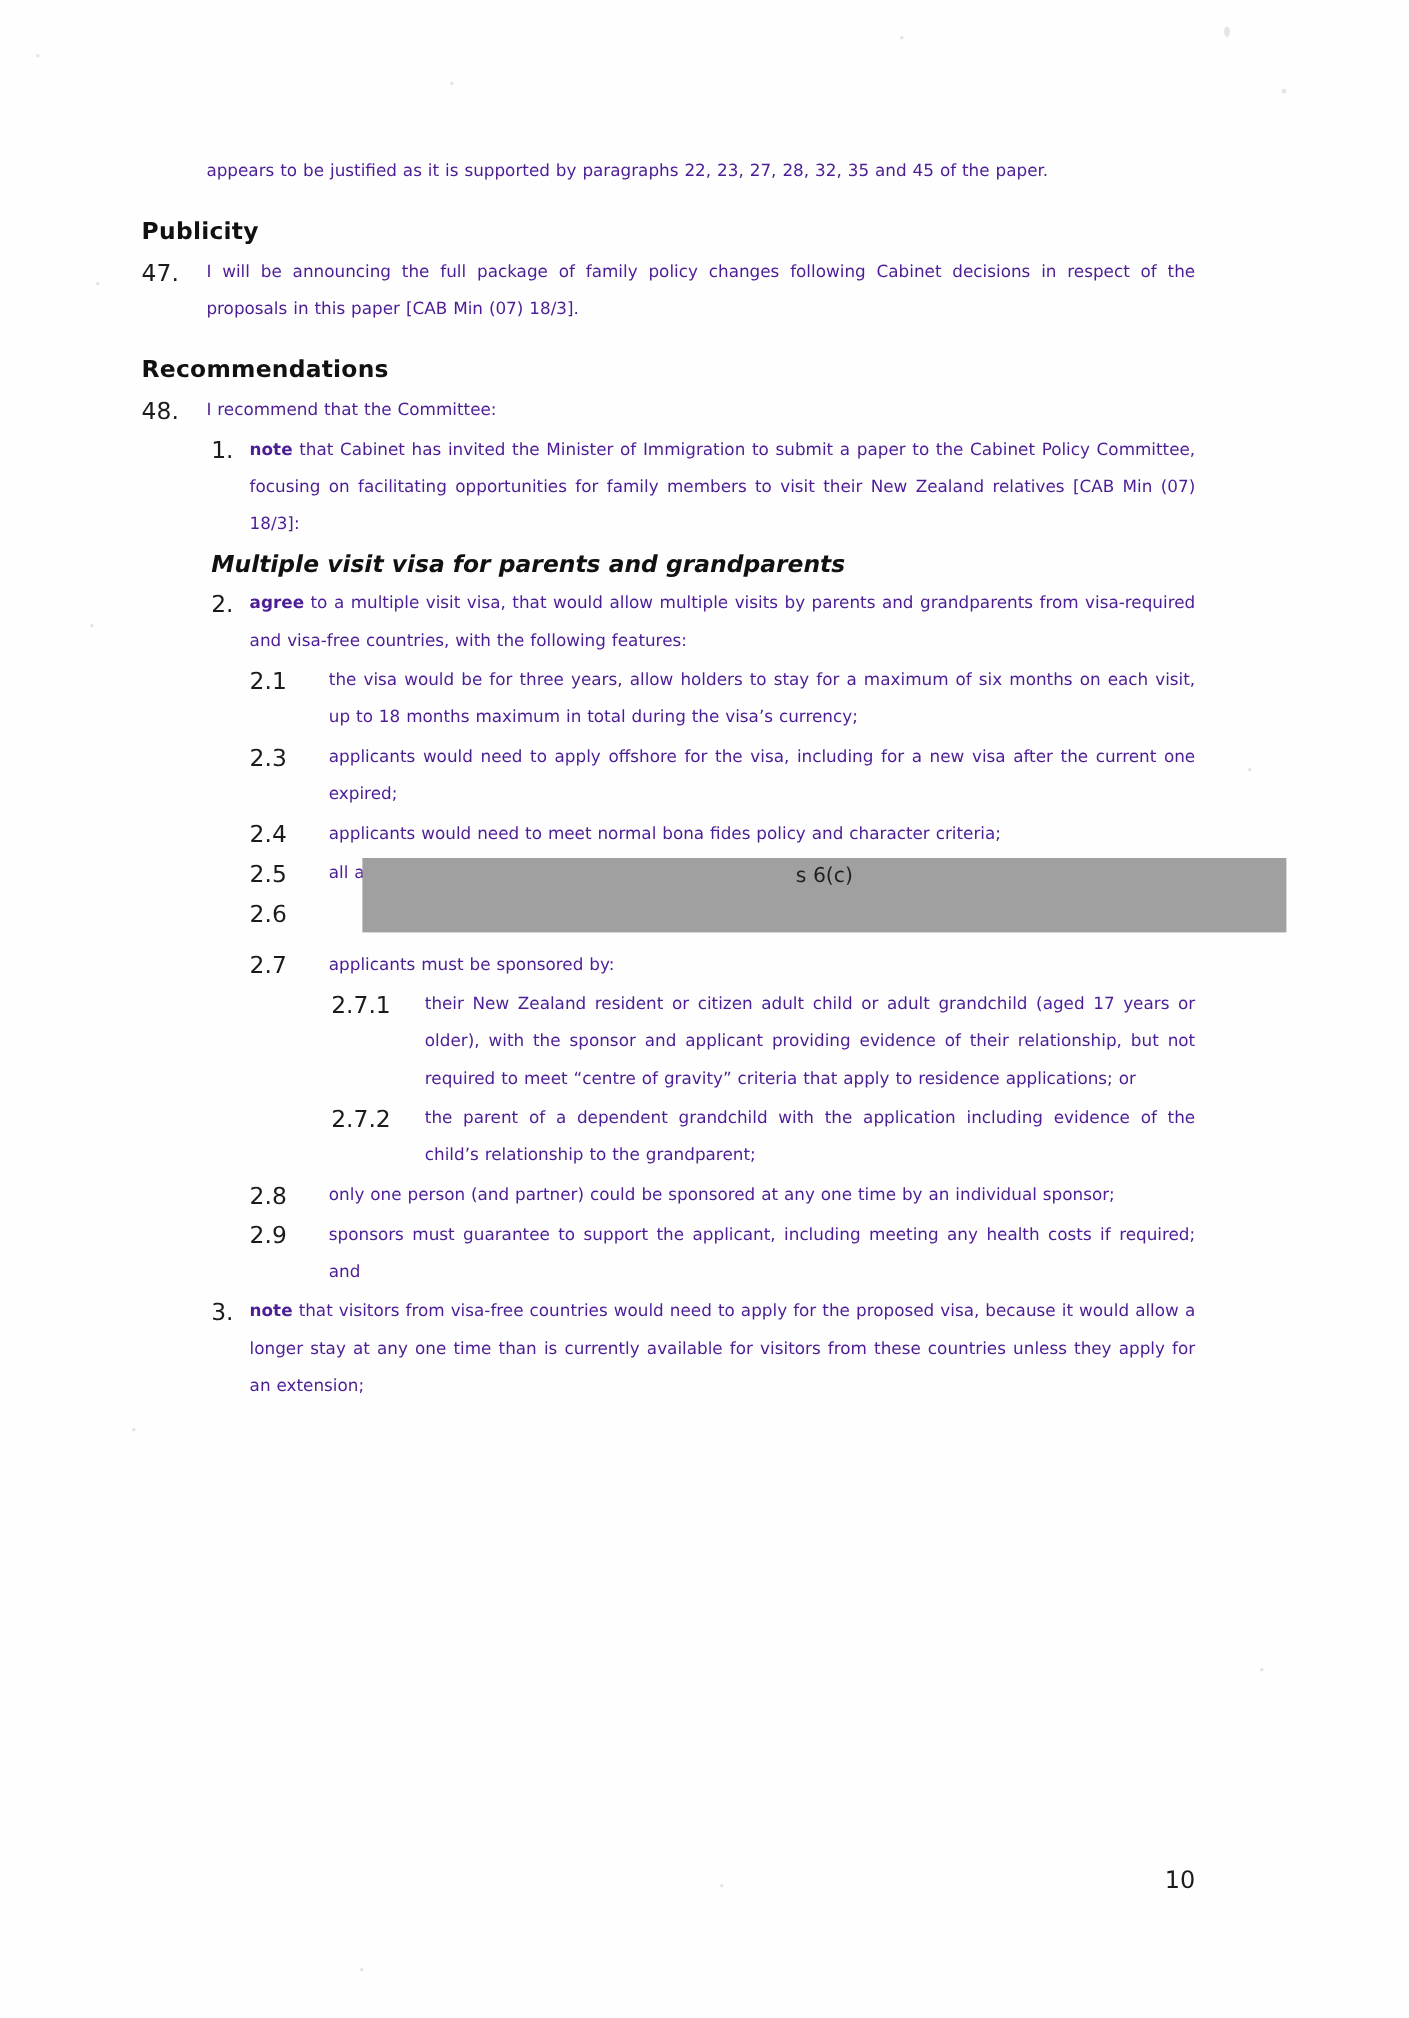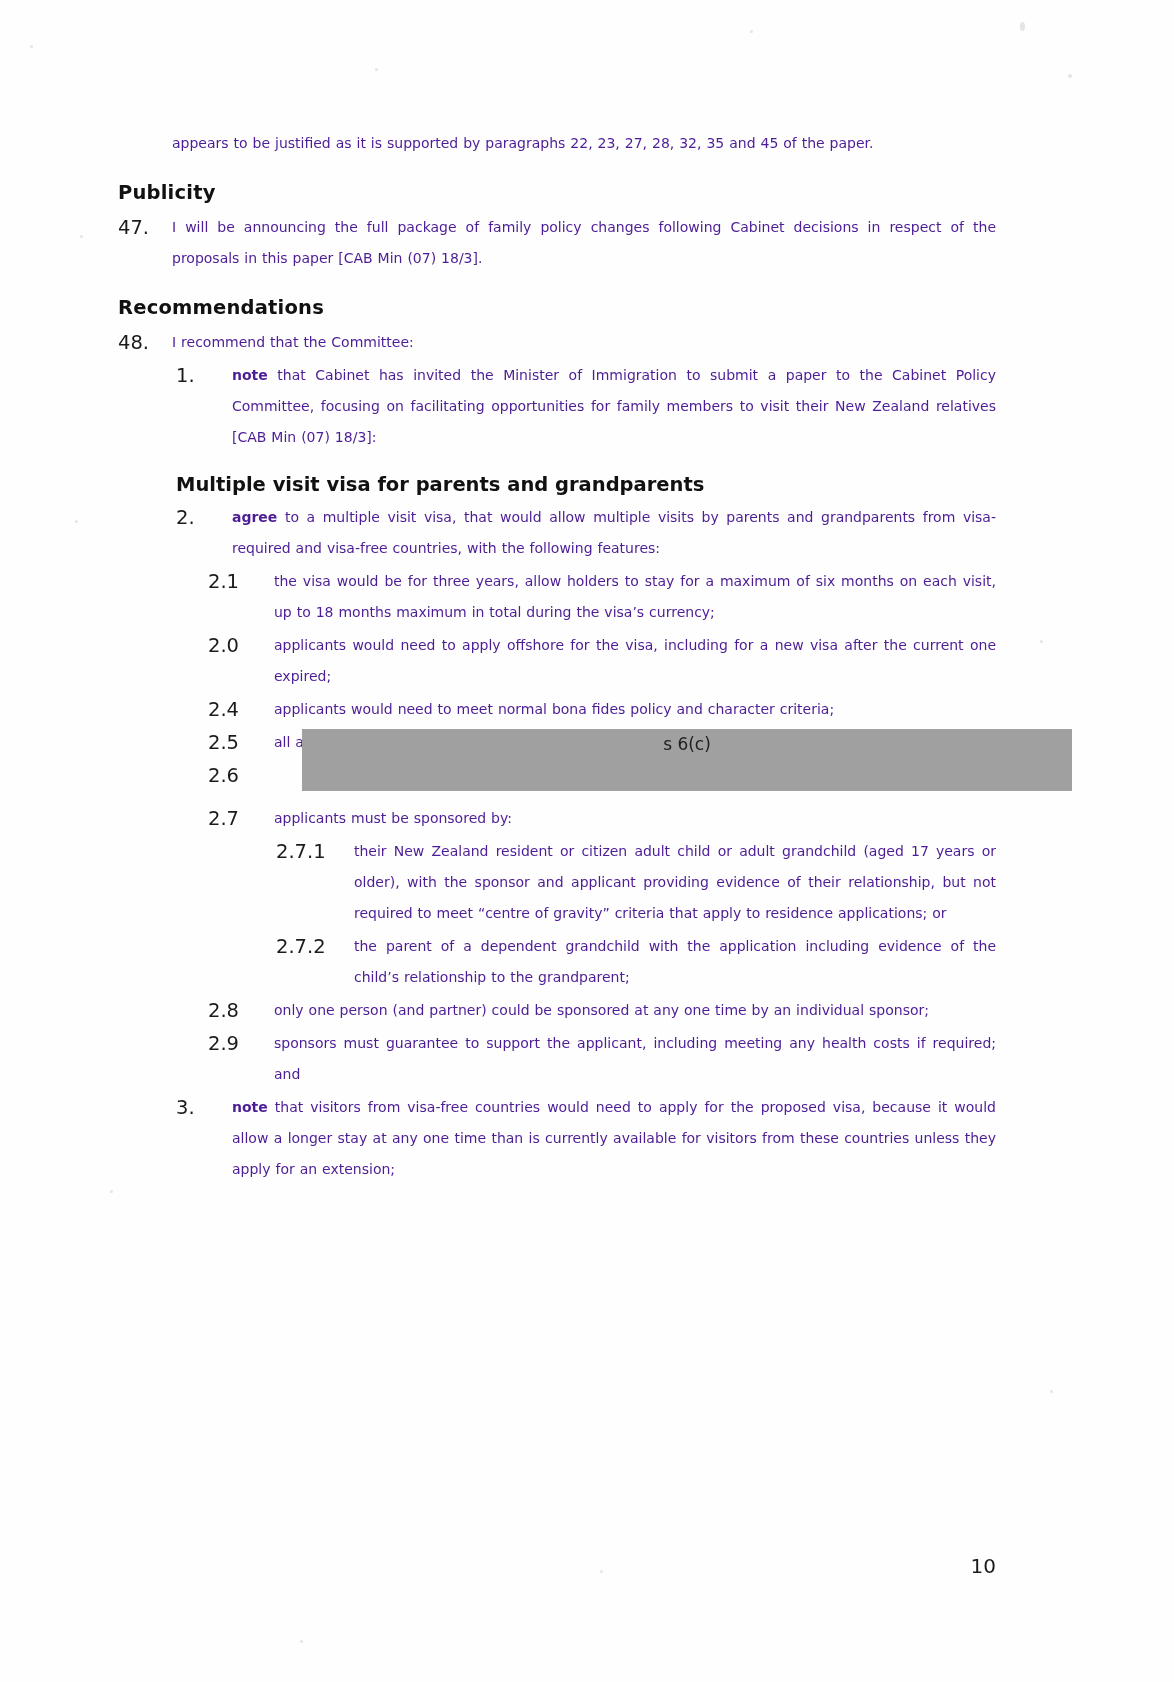--- a/index.html
+++ b/index.html
@@ -66,27 +66,27 @@
   }
   
   .lvl2 {
     margin-left: 58px;
   }
   .lvl2 .num {
     flex: 0 0 32px;
   }
   .lvl2 .body {
     text-align: justify;
-    margin-left: 24px;
   }
   .subheading {
     font-size: 19.5px;
     font-weight: bold;
+    font-style: italic;
     color: #111;
-    margin: 20px 0 6px 58px;
+    margin: 6px 0 6px 58px;
   }
   
   .lvl3 {
     margin-left: 90px;
   }
   .lvl3 .num {
     flex: 0 0 66px;
   }
   
   .lvl4 {
@@ -173,21 +173,21 @@
       <div class="body para"><b>agree</b> <span>to a multiple visit visa, that would allow multiple visits by parents and grandparents from visa-required and visa-free countries, with the following features:</span></div>
     </div>
 
     <div class="numrow lvl3">
       <div class="num">2.1</div>
       <div class="body para">the visa would be for three years, allow holders to stay for a maximum of six months on each visit, up to 18 months maximum in total during the visa’s currency;</div>
     </div>
 
 
     <div class="numrow lvl3">
-      <div class="num">2.0</div>
+      <div class="num">2.3</div>
       <div class="body para">applicants would need to apply offshore for the visa, including for a new visa after the current one expired;</div>
     </div>
 
     <div class="numrow lvl3">
       <div class="num">2.4</div>
       <div class="body para">applicants would need to meet normal bona fides policy and character criteria;</div>
     </div>
 
     <div class="numrow lvl3">
       <div class="num">2.5</div>

